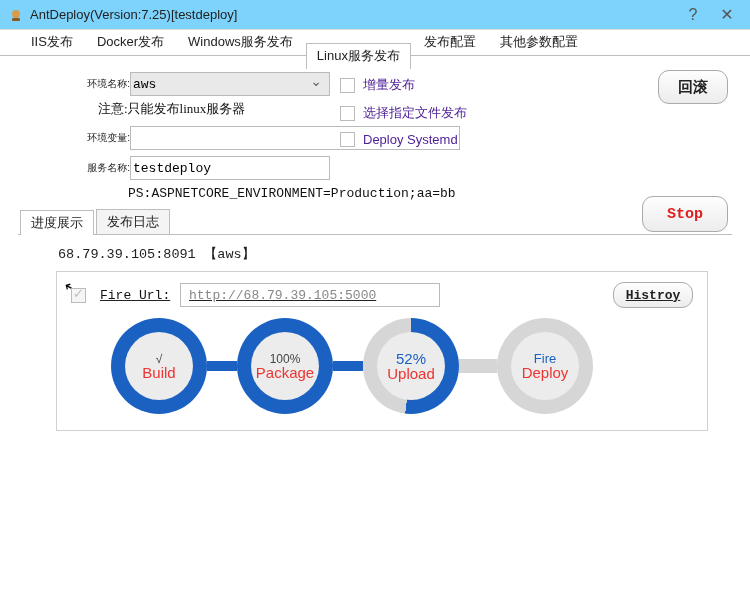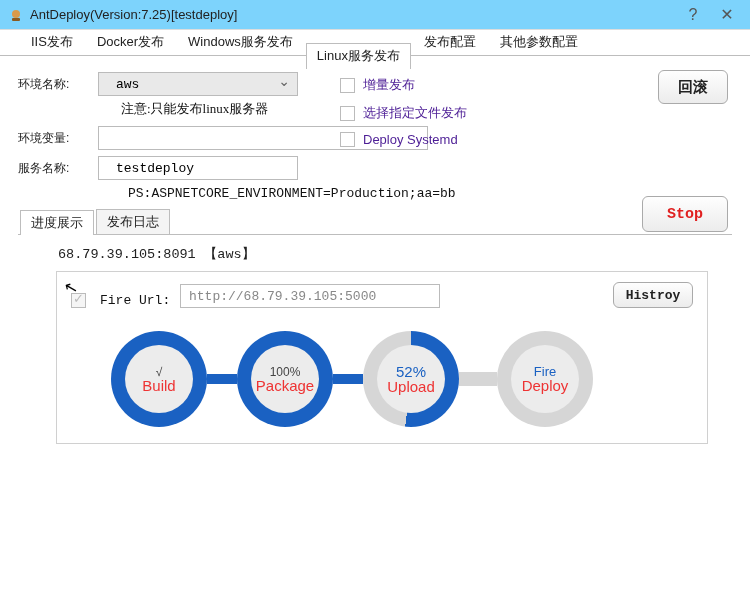--- a/index.html
+++ b/index.html
@@ -62,40 +62,41 @@
     padding: 16px 18px 0 18px;
     position: relative;
   }
   .form-row {
     display: flex;
     align-items: center;
     margin-bottom: 6px;
   }
   .lbl {
     width: 80px;
-    text-align: left;
-    font-size: 12px;
+    text-align: right;
+    font-size: 10px;
+    margin-left: 32px;
   }
   .combo, .txt {
     height: 24px;
     border: 1px solid #bbb;
     background: #fff;
-    padding: 0 17px;
+    padding: 0 2px;
     font-family: Consolas, "Courier New", monospace;
     font-size: 13px;
   }
   .combo { width: 200px; background:#e9e9e9; appearance:none; }
   .combo-wrap { position:relative; width:200px;}
   .combo-wrap::after{
     content:"⌄"; position:absolute; right:8px; top:1px; color:#666; font-size:14px; pointer-events:none;
   }
   .txt.service { width: 200px; }
   .txt.env { width: 330px; }
   .note {
-    margin-left: 103px;
+    margin-left: 80px;
     color:#111;
     font-size:13px;
     margin-bottom:8px;
     margin-top:-2px;
     font-family: "SimSun", serif;
   }
   .right-col {
     position:absolute;
     left: 340px;
     top: 20px;
@@ -109,21 +110,21 @@
   .chk {
     width:15px; height:15px;
     border:1px solid #bbb;
     background:#fff;
     margin-right:8px;
   }
   .btn {
     display:inline-flex; align-items:center; justify-content:center;
     border:1px solid #aaa;
     background: linear-gradient(#fefefe,#ececec);
-    border-radius:6px;
+    border-radius:11px;
     cursor:pointer;
     font-size:15px;
     font-weight:bold;
   }
   .btn-rollback {
     position:absolute; right:22px; top:14px;
     width:70px; height:34px;
     color:#222;
   }
   .btn-stop {
@@ -168,22 +169,23 @@
   }
   .log-area {
     padding: 10px 16px 0 40px;
   }
   .host-line {
     font-family: Consolas, "Courier New", monospace;
     font-size:13.5px;
     margin-bottom:8px;
   }
   .fire-row {
-    display:flex; align-items:flex-end;
-    margin-bottom:23px;
+    display:flex; align-items:center;
+    margin-bottom:10px;
+    text-decoration:underline;
   }
   .fire-chk {
     width:15px; height:15px; border:1px solid #bbb;
     background:#f5f5f5; margin-right:14px;
     position:relative;
   }
   .fire-chk::after{
     content:"✓"; position:absolute; left:1px; top:-3px; color:#bbb; font-size:13px;
   }
   .fire-lbl {

